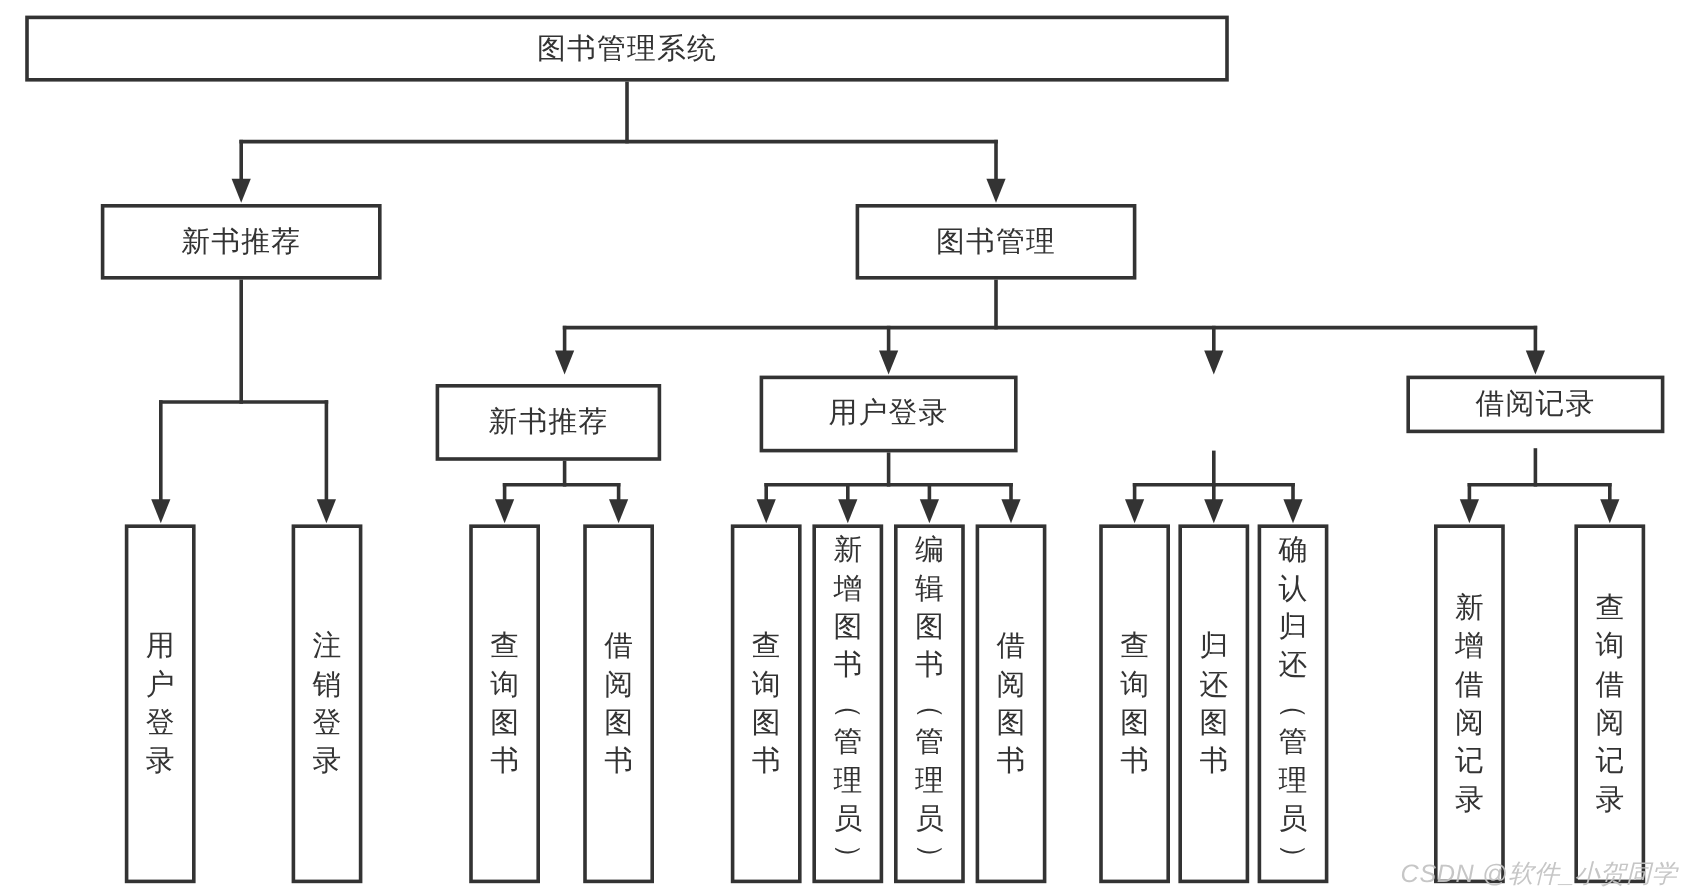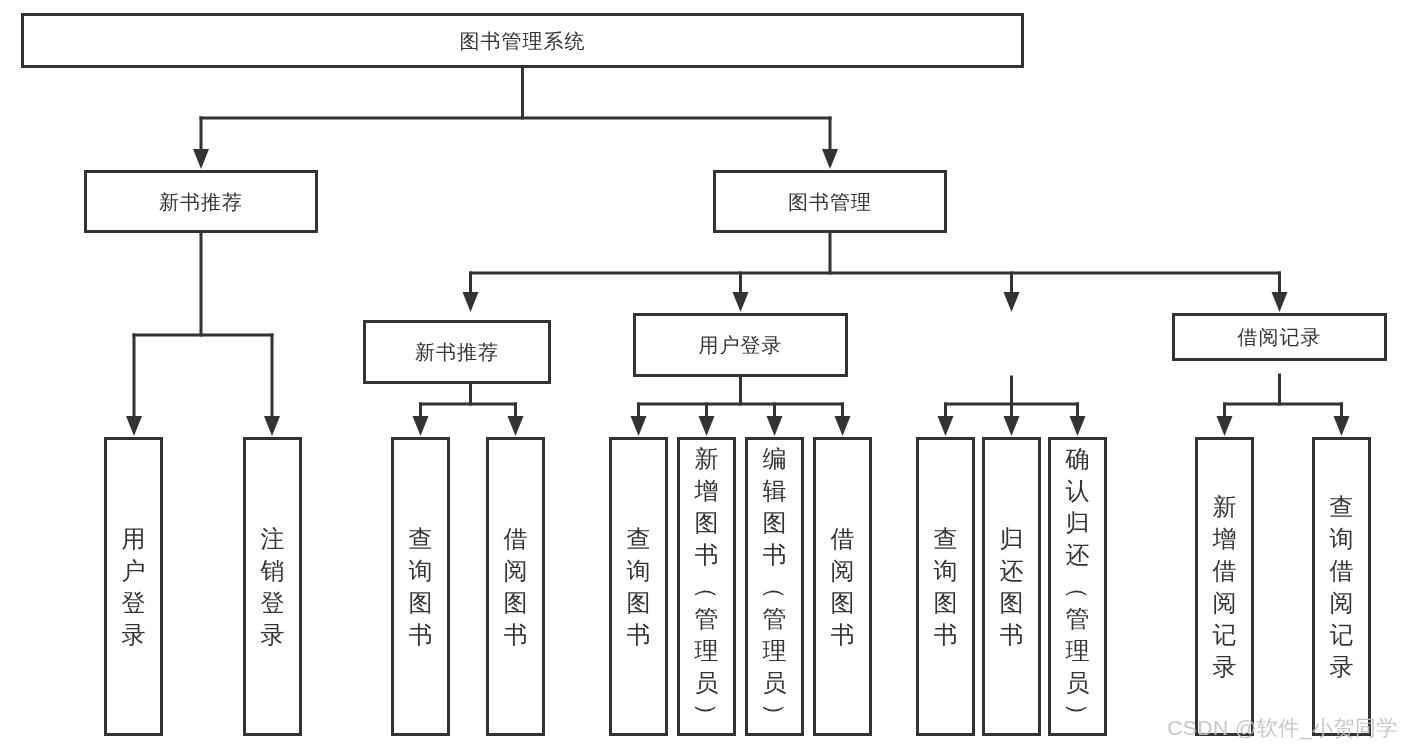--- a/index.html
+++ b/index.html
@@ -13,40 +13,40 @@
   .connectors { position:absolute; left:0; top:0; z-index:0; }
   .connectors line { stroke:var(--ink,#333); stroke-width:3; stroke-linecap:square; }
   .connectors polygon { fill:var(--ink,#333); }
 
   .hbox {
     position:absolute; box-sizing:border-box;
     border:3px solid var(--ink,#333); background:#fff;
     display:flex; align-items:center; justify-content:center;
     z-index:1;
   }
-  .hlabel { font-size:20px; letter-spacing:1px; line-height:1; }
+  .hlabel { font-size:24px; letter-spacing:1px; line-height:1; }
 
   .vbox {
     position:absolute; box-sizing:border-box;
     width:59px; height:299px; top:437px;
     border:3px solid var(--ink,#333); background:#fff;
     display:flex; align-items:center; justify-content:center;
     z-index:1;
   }
   .vlabel {
     display:flex; flex-direction:column; align-items:center;
     gap:8px; line-height:1; font-size:24px;
   }
   .vlabel span { display:block; }
   .vlabel span.rot { transform:rotate(90deg); }
 
   .watermark {
     position:absolute; right:7px; bottom:5px; z-index:3;
     font-size:21px; color:var(--wm,#c3c3c3); letter-spacing:0.5px;
-    opacity:0.95; white-space:nowrap;
+    opacity:0.95; white-space:nowrap;font-style:italic;
   }
 </style>
 </head>
 <body>
 
 <div id="stage">
 
   <svg class="connectors" width="1405" height="747" viewBox="0 0 1405 747" aria-hidden="true">
 
     <line x1="522.5" y1="68" x2="522.5" y2="118"></line>

